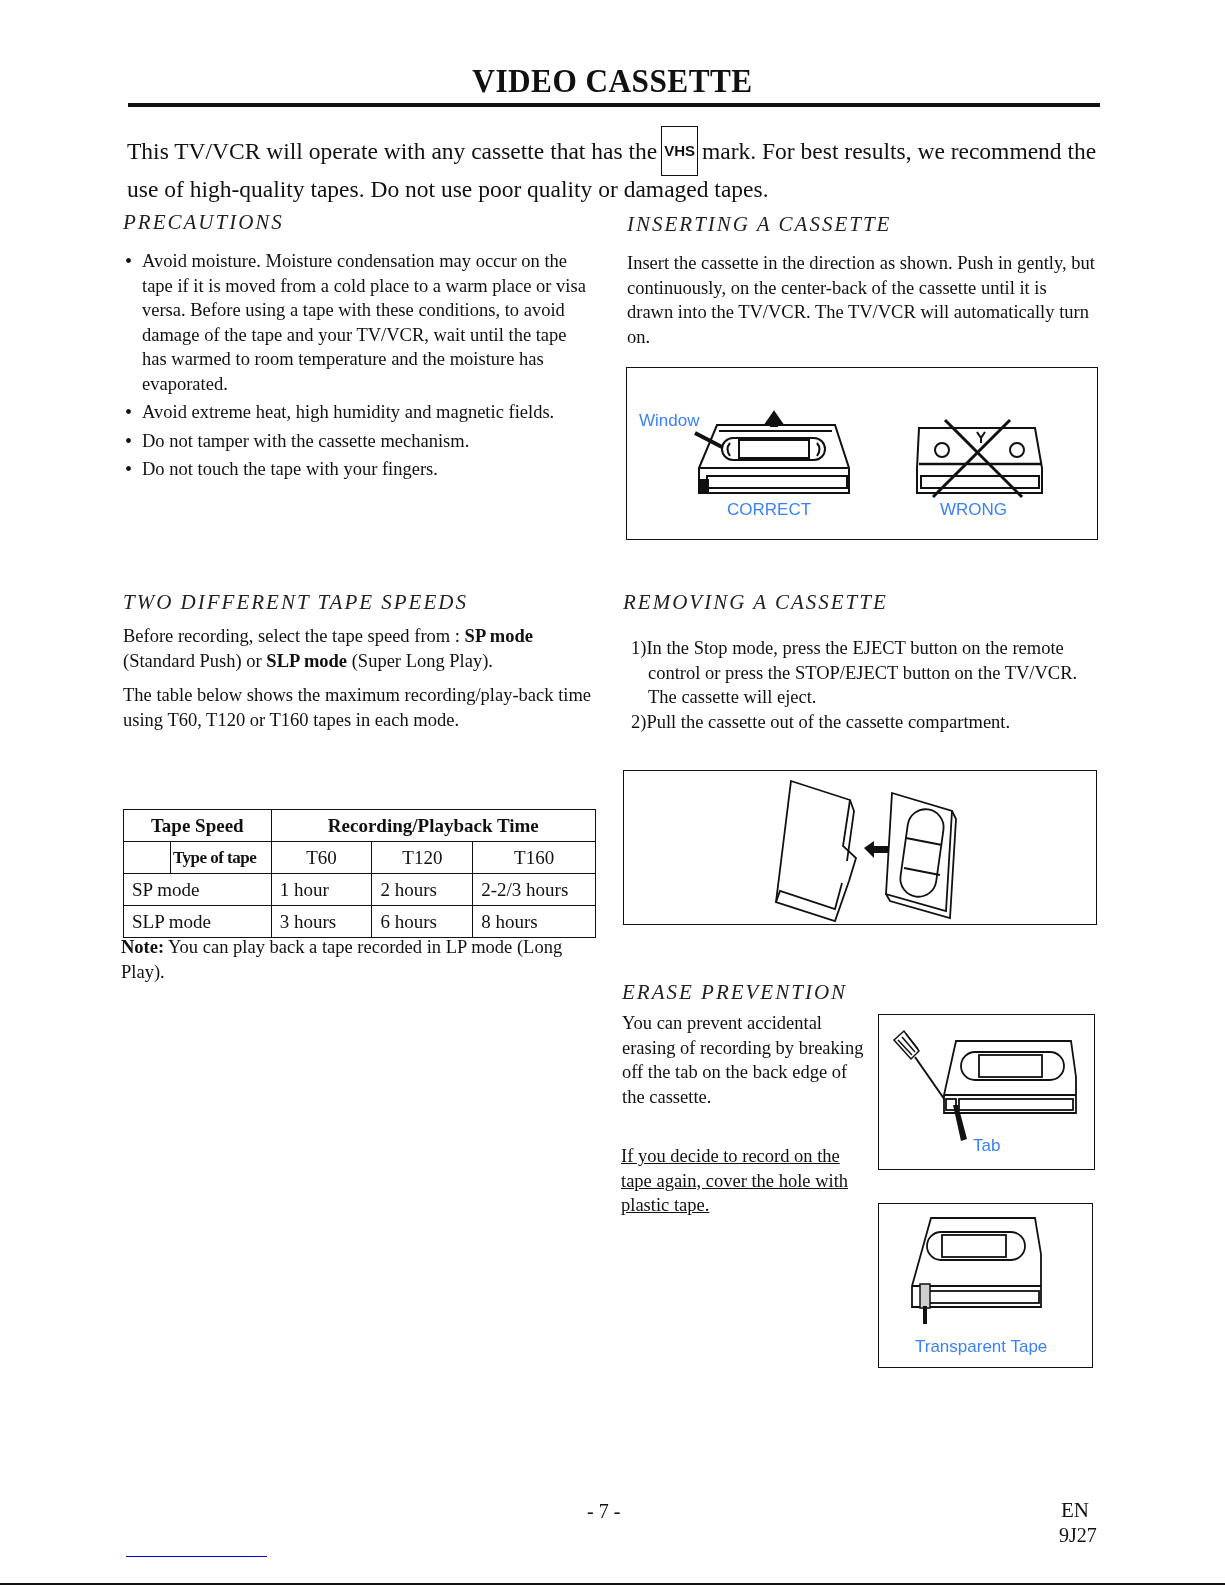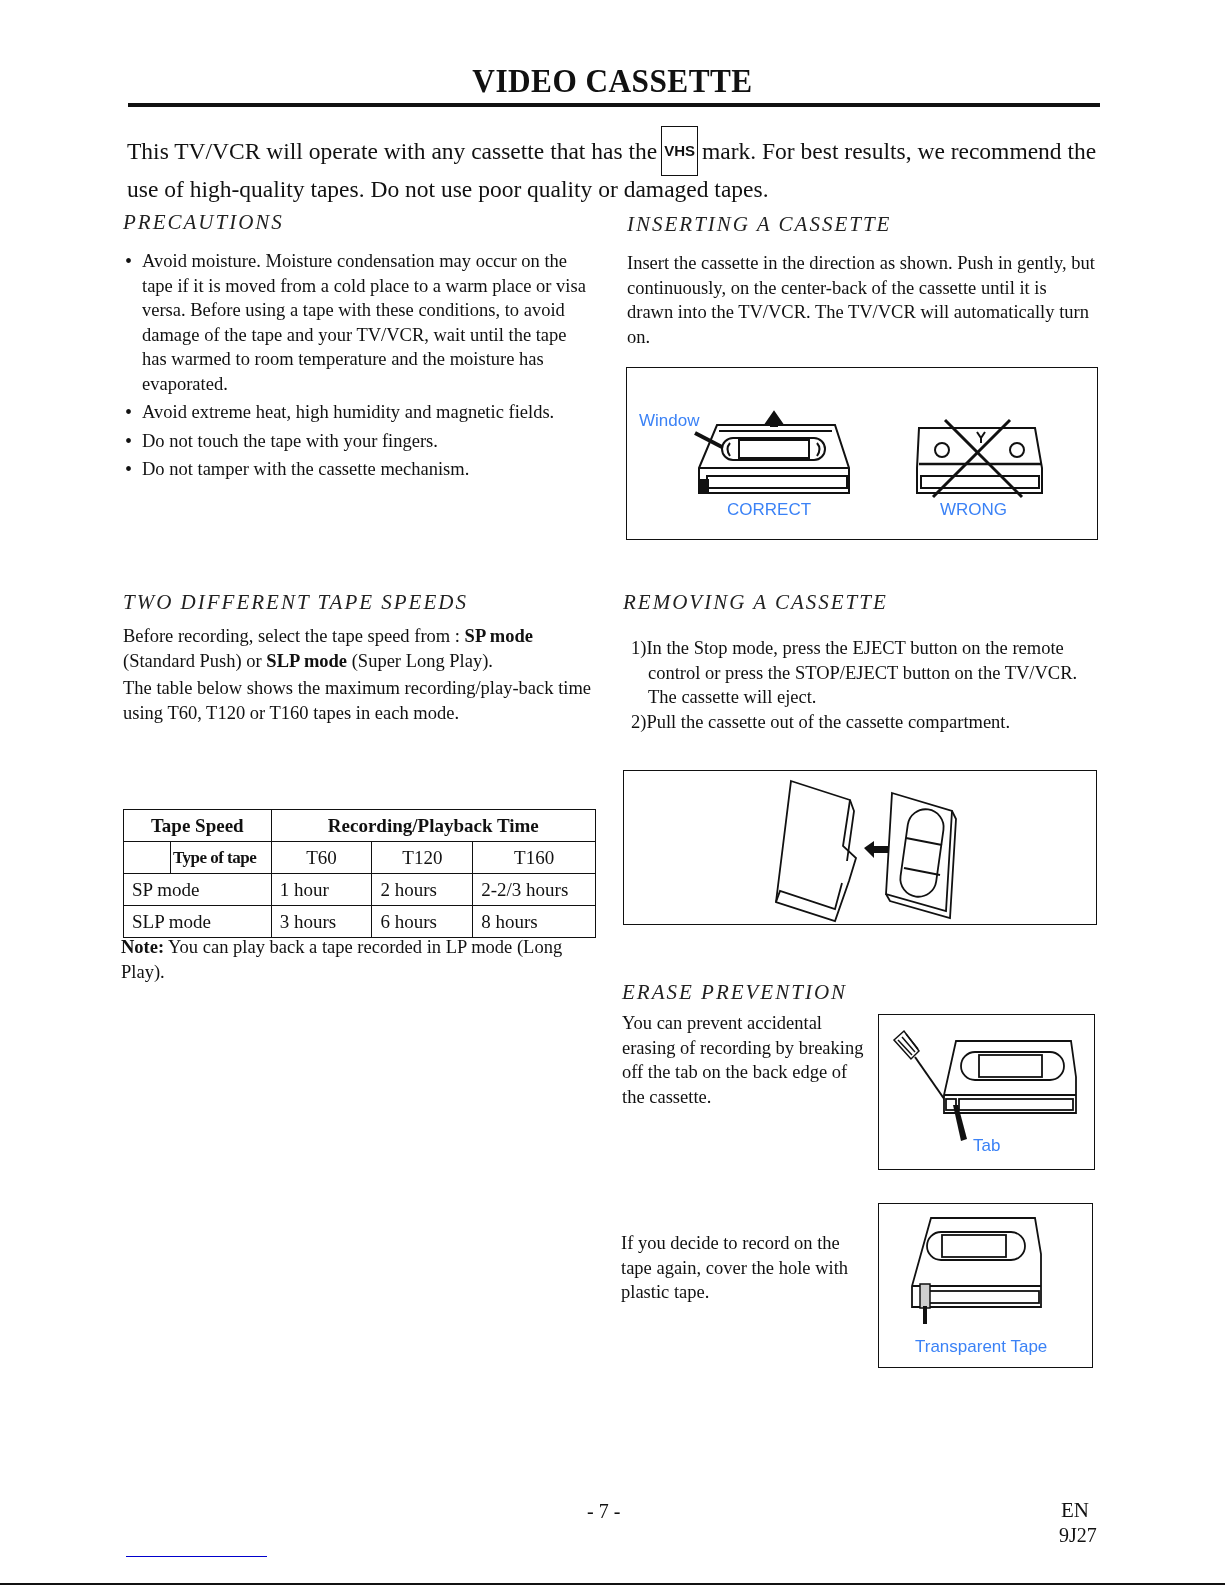--- a/index.html
+++ b/index.html
@@ -36,22 +36,22 @@
 
 <div class="abs intro">
   <span>This TV/VCR will operate with any cassette that has the</span><span class="vhs">VHS</span><span>mark. For best results, we recommend the use of high-quality tapes. Do not use poor quality or damaged tapes.</span>
 </div>
 
 <div class="abs sec-head" style="left:123px; top:210px;">PRECAUTIONS</div>
 <div class="abs body-txt" style="left:123px; top:249px; width:470px;">
   <ul class="bullets">
     <li>Avoid moisture. Moisture condensation may occur on the tape if it is moved from a cold place to a warm place or visa versa. Before using a tape with these conditions, to avoid damage of the tape and your TV/VCR, wait until the tape has warmed to room temperature and the moisture has evaporated.</li>
     <li>Avoid extreme heat, high humidity and magnetic fields.</li>
+    <li>Do not tamper with the cassette mechanism.</li>
     <li>Do not touch the tape with your fingers.</li>
-    <li>Do not tamper with the cassette mechanism.</li>
   </ul>
 </div>
 
 <div class="abs sec-head" style="left:627px; top:212px;">INSERTING A CASSETTE</div>
 <div class="abs body-txt" style="left:627px; top:251px; width:470px;">Insert the cassette in the direction as shown. Push in gently, but continuously, on the center-back of the cassette until it is drawn into the TV/VCR. The TV/VCR will automatically turn on.</div>
 
 <div class="abs figbox" style="left:626px; top:367px; width:470px; height:171px;">
   <svg width="470" height="171" viewBox="0 0 470 171">
 
     <g stroke="#111" fill="none" stroke-width="2">
@@ -81,21 +81,21 @@
     </g>
   </svg>
   <div class="abs fig-label" style="left:12px; top:43px;">Window</div>
   <div class="abs fig-label" style="left:100px; top:132px;">CORRECT</div>
   <div class="abs fig-label" style="left:313px; top:132px;">WRONG</div>
 </div>
 
 <div class="abs sec-head" style="left:123px; top:590px;">TWO DIFFERENT TAPE SPEEDS</div>
 <div class="abs body-txt" style="left:123px; top:624px; width:478px;">
   <div><span>Before recording, select the tape speed from : </span><b>SP mode</b><span> (Standard Push) or </span><b>SLP mode</b><span> (Super Long Play).</span></div>
-  <div style="margin-top:3px;">The table below shows the maximum recording/play-back time using T60, T120 or T160 tapes in each mode.</div>
+  <div style="margin-top:10px;">The table below shows the maximum recording/play-back time using T60, T120 or T160 tapes in each mode.</div>
 </div>
 
 <table class="abs speeds" style="left:123px; top:793px; width:473px;margin-top:16px;">
   <colgroup>
       <col style="width:47px">
       <col style="width:101px">
       <col style="width:101px">
       <col style="width:101px">
       <col style="width:123px">
     </colgroup>
@@ -174,21 +174,21 @@
       <rect x="80" y="84" width="114" height="11"></rect>
       <rect x="67" y="84" width="10" height="11"></rect>
       <rect x="82" y="37" width="103" height="28" rx="14"></rect>
       <rect x="100" y="40" width="63" height="22"></rect>
     </g>
     <polygon points="74,90 79,90 88,124 82,126" fill="#111"></polygon>
   </svg>
   <div class="abs fig-label" style="left:94px; top:121px;">Tab</div>
 </div>
 
-<div class="abs body-txt" style="left:621px; top:1231px; width:245px;">If you decide to record on the tape again, cover the hole with plastic tape.</div>
+<div class="abs body-txt" style="left:621px; top:1144px; width:245px;text-decoration:underline;">If you decide to record on the tape again, cover the hole with plastic tape.</div>
 
 <div class="abs figbox" style="left:878px; top:1203px; width:213px; height:163px;">
   <svg width="213" height="163" viewBox="0 0 213 163">
     <g stroke="#111" fill="#fff" stroke-width="1.8">
       <polygon points="52,14 156,14 162,50 162,103 33,103 33,82"></polygon>
       <line x1="33" y1="82" x2="162" y2="82"></line>
       <rect x="50" y="87" width="110" height="12"></rect>
       <rect x="48" y="28" width="98" height="28" rx="14"></rect>
       <rect x="63" y="31" width="64" height="22"></rect>
     </g>

